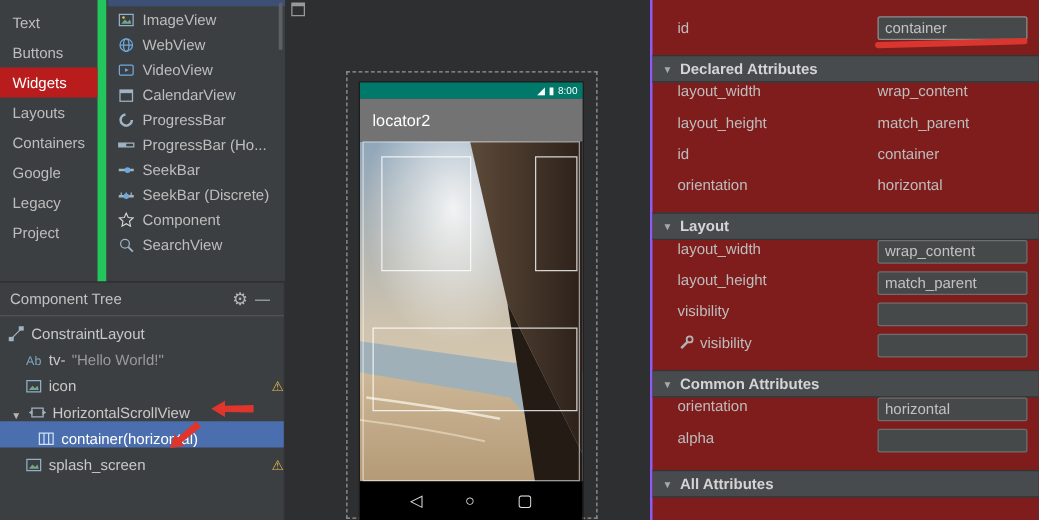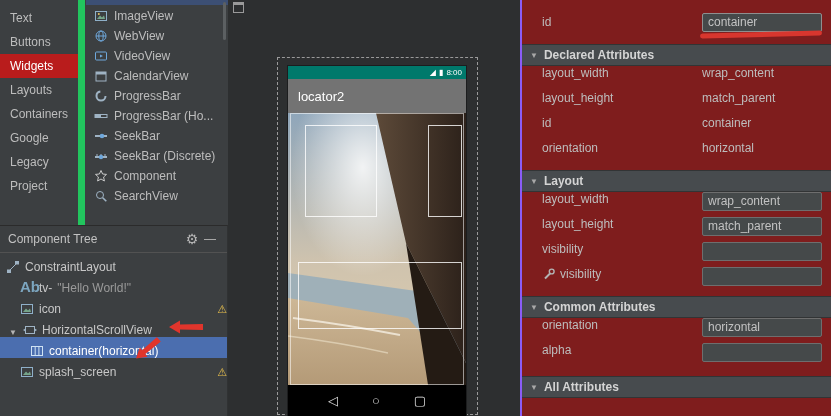--- a/index.html
+++ b/index.html
@@ -23,21 +23,21 @@
   .ctree-h .t{flex:1}
   .hicon{width:18px;text-align:center;color:#b5b5b5;cursor:default}
   .trow{height:21px;display:flex;align-items:flex-end;gap:5px;padding-right:0;white-space:nowrap}
   .trow.sel{background:#4b6eaf;color:#fff}
   .tlabel{color:#c8c8c8}
   .trow.sel .tlabel{color:#fff}
   .tsub{color:#9a9a9a}
   .twarn{margin-left:auto;color:#e8bf4c;font-size:11px}
   .texp{width:10px;font-size:8px;color:#b5b5b5;text-align:center}
   .ticon{width:14px;height:14px;flex:0 0 14px}
-  .ab{font-size:15px;color:#7ca6c0;width:14px;text-align:center;font-weight:bold}
+  .ab{font-size:10px;color:#7ca6c0;width:14px;text-align:center;font-weight:normal}
   .red-arrow{position:absolute;z-index:5}
 
   
   .canvas{position:absolute;left:228px;top:0;width:292px;height:416px;background:#2d2f30}
   .canvas-chip{position:absolute;left:5px;top:2px;width:11px;height:11px;border:1px solid #9a9a9a;border-top-width:3px}
   .sel-dash{position:absolute;left:49px;top:57px;width:201px;height:358px;border:1px dashed #9a9a9a}
   .phone{position:absolute;left:60px;top:66px;width:178px;height:350px;display:flex;flex-direction:column;box-shadow:0 0 0 1px #1c1d1e}
   .p-status{height:13px;background:#00796b;color:#fff;font-size:8px;display:flex;justify-content:flex-end;align-items:center;gap:3px;padding:0 4px}
   .p-appbar{height:34px;background:#737373;color:#fff;font-size:13px;display:flex;align-items:center;padding-left:10px}
   .p-photo{flex:1;position:relative;overflow:hidden}

